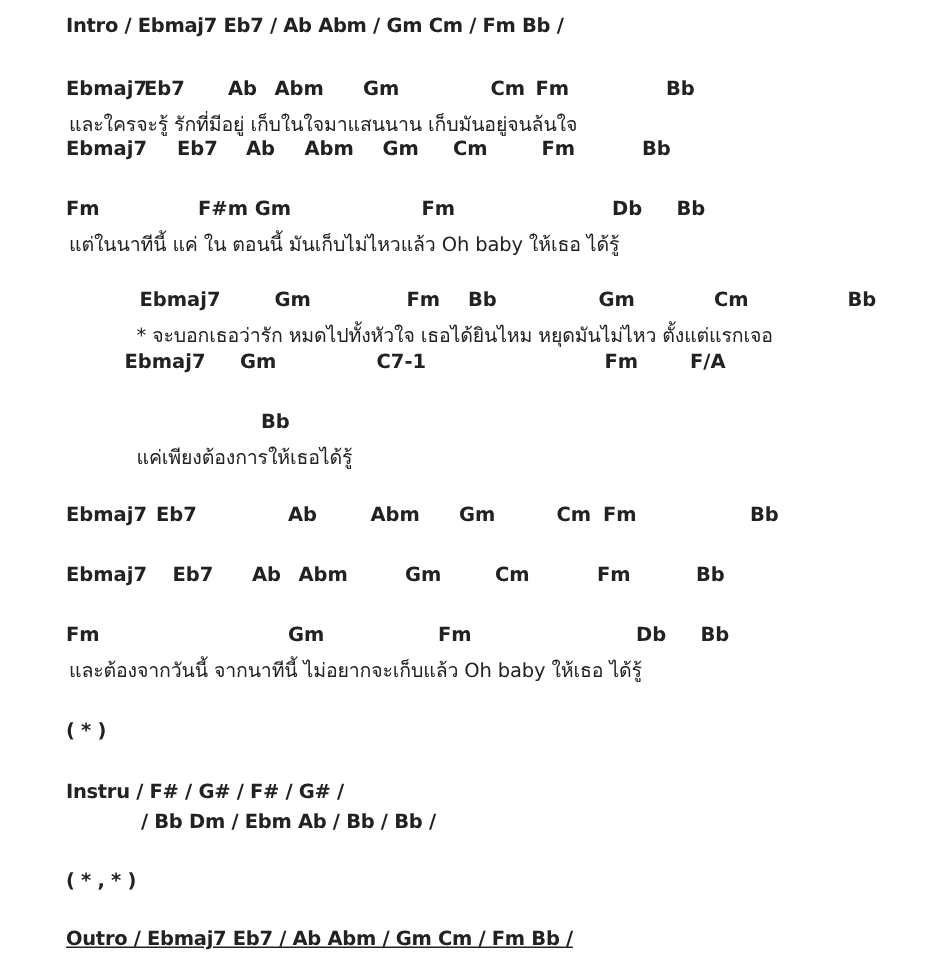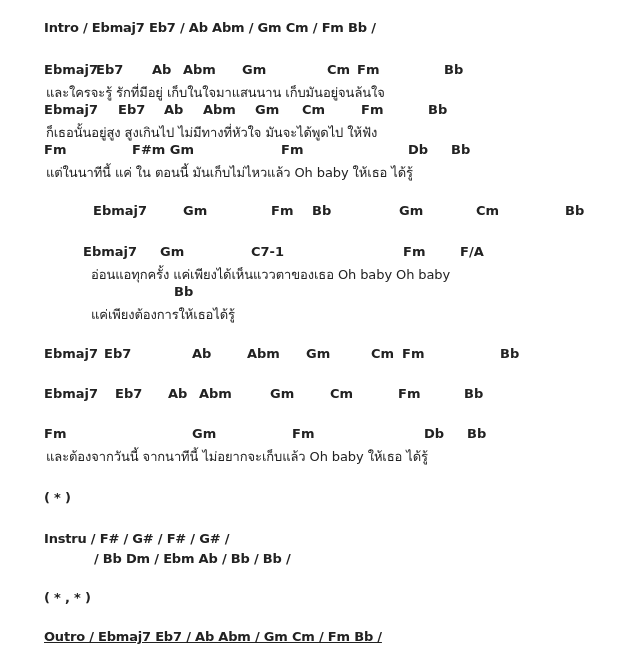--- a/index.html
+++ b/index.html
@@ -11,21 +11,21 @@
       width: 620px;
       height: 650px;
       position: relative;
       overflow: hidden;
       font-family: "DejaVu Sans", "Liberation Sans", sans-serif;
       color: #222222;
     }
     .sheet {
       position: absolute;
       left: 0;
-      top: 10px;
+      top: 0;
       width: 620px;
       height: 552px;
     }
     .line {
       position: absolute;
       height: 18px;
       white-space: nowrap;
     }
     .section-line {
       font-weight: bold;
@@ -69,49 +69,48 @@
   <div class="line chord-line" style="left:0; top:92px; width:620px;">
       <span class="chord" style="left: 44px;">Ebmaj7</span>
       <span class="chord" style="left: 118px;">Eb7</span>
       <span class="chord" style="left: 164px;">Ab</span>
       <span class="chord" style="left: 203px;">Abm</span>
       <span class="chord" style="left: 255px;">Gm</span>
       <span class="chord" style="left: 302px;">Cm</span>
       <span class="chord" style="left: 361px;">Fm</span>
       <span class="chord" style="left: 428px;">Bb</span>
     </div>
-  <div class="line lyric-line" style="left:46px; top:112px;">ก็เธอนั้นอยู่สูง สูงเกินไป    ไม่มีทางที่หัวใจ มันจะได้พูดไป ให้ฟัง</div>
 
   <div class="line chord-line" style="left:0; top:132px; width:620px;">
       <span class="chord" style="left: 44px;">Fm</span>
       <span class="chord" style="left: 132px;">F#m Gm</span>
       <span class="chord" style="left: 281px;">Fm</span>
       <span class="chord" style="left: 408px;">Db</span>
       <span class="chord" style="left: 451px;">Bb</span>
     </div>
   <div class="line lyric-line" style="left:46px; top:152px;">แต่ในนาทีนี้ แค่ ใน ตอนนี้  มันเก็บไม่ไหวแล้ว Oh baby ให้เธอ ได้รู้</div>
 
   <div class="line chord-line" style="left:0; top:193px; width:620px;">
       <span class="chord" style="left: 93px;">Ebmaj7</span>
       <span class="chord" style="left: 183px;">Gm</span>
       <span class="chord" style="left: 271px;">Fm</span>
       <span class="chord" style="left: 312px;">Bb</span>
       <span class="chord" style="left: 399px;">Gm</span>
       <span class="chord" style="left: 476px;">Cm</span>
       <span class="chord" style="left: 565px;">Bb</span>
     </div>
+  <div class="line lyric-line" style="left:91px; top:213px;">* จะบอกเธอว่ารัก หมดไปทั้งหัวใจ เธอได้ยินไหม  หยุดมันไม่ไหว ตั้งแต่แรกเจอ</div>
 
   <div class="line chord-line" style="left:0; top:234px; width:620px;">
       <span class="chord" style="left: 83px;">Ebmaj7</span>
       <span class="chord" style="left: 160px;">Gm</span>
       <span class="chord" style="left: 251px;">C7-1</span>
       <span class="chord" style="left: 403px;">Fm</span>
       <span class="chord" style="left: 460px;">F/A</span>
     </div>
-  <div class="line lyric-line" style="left:91px; top:254px;">อ่อนแอทุกครั้ง แค่เพียงได้เห็นแววตาของเธอ Oh baby Oh baby</div>
 
   <div class="line chord-line" style="left:0; top:274px; width:620px;">
       <span class="chord" style="left: 174px;">Bb</span>
     </div>
   <div class="line lyric-line" style="left:91px; top:294px;">แค่เพียงต้องการให้เธอได้รู้</div>
 
   <div class="line chord-line" style="left:0; top:336px; width:620px;">
       <span class="chord" style="left: 44px;">Ebmaj7</span>
       <span class="chord" style="left: 104px;">Eb7</span>
       <span class="chord" style="left: 192px;">Ab</span>

